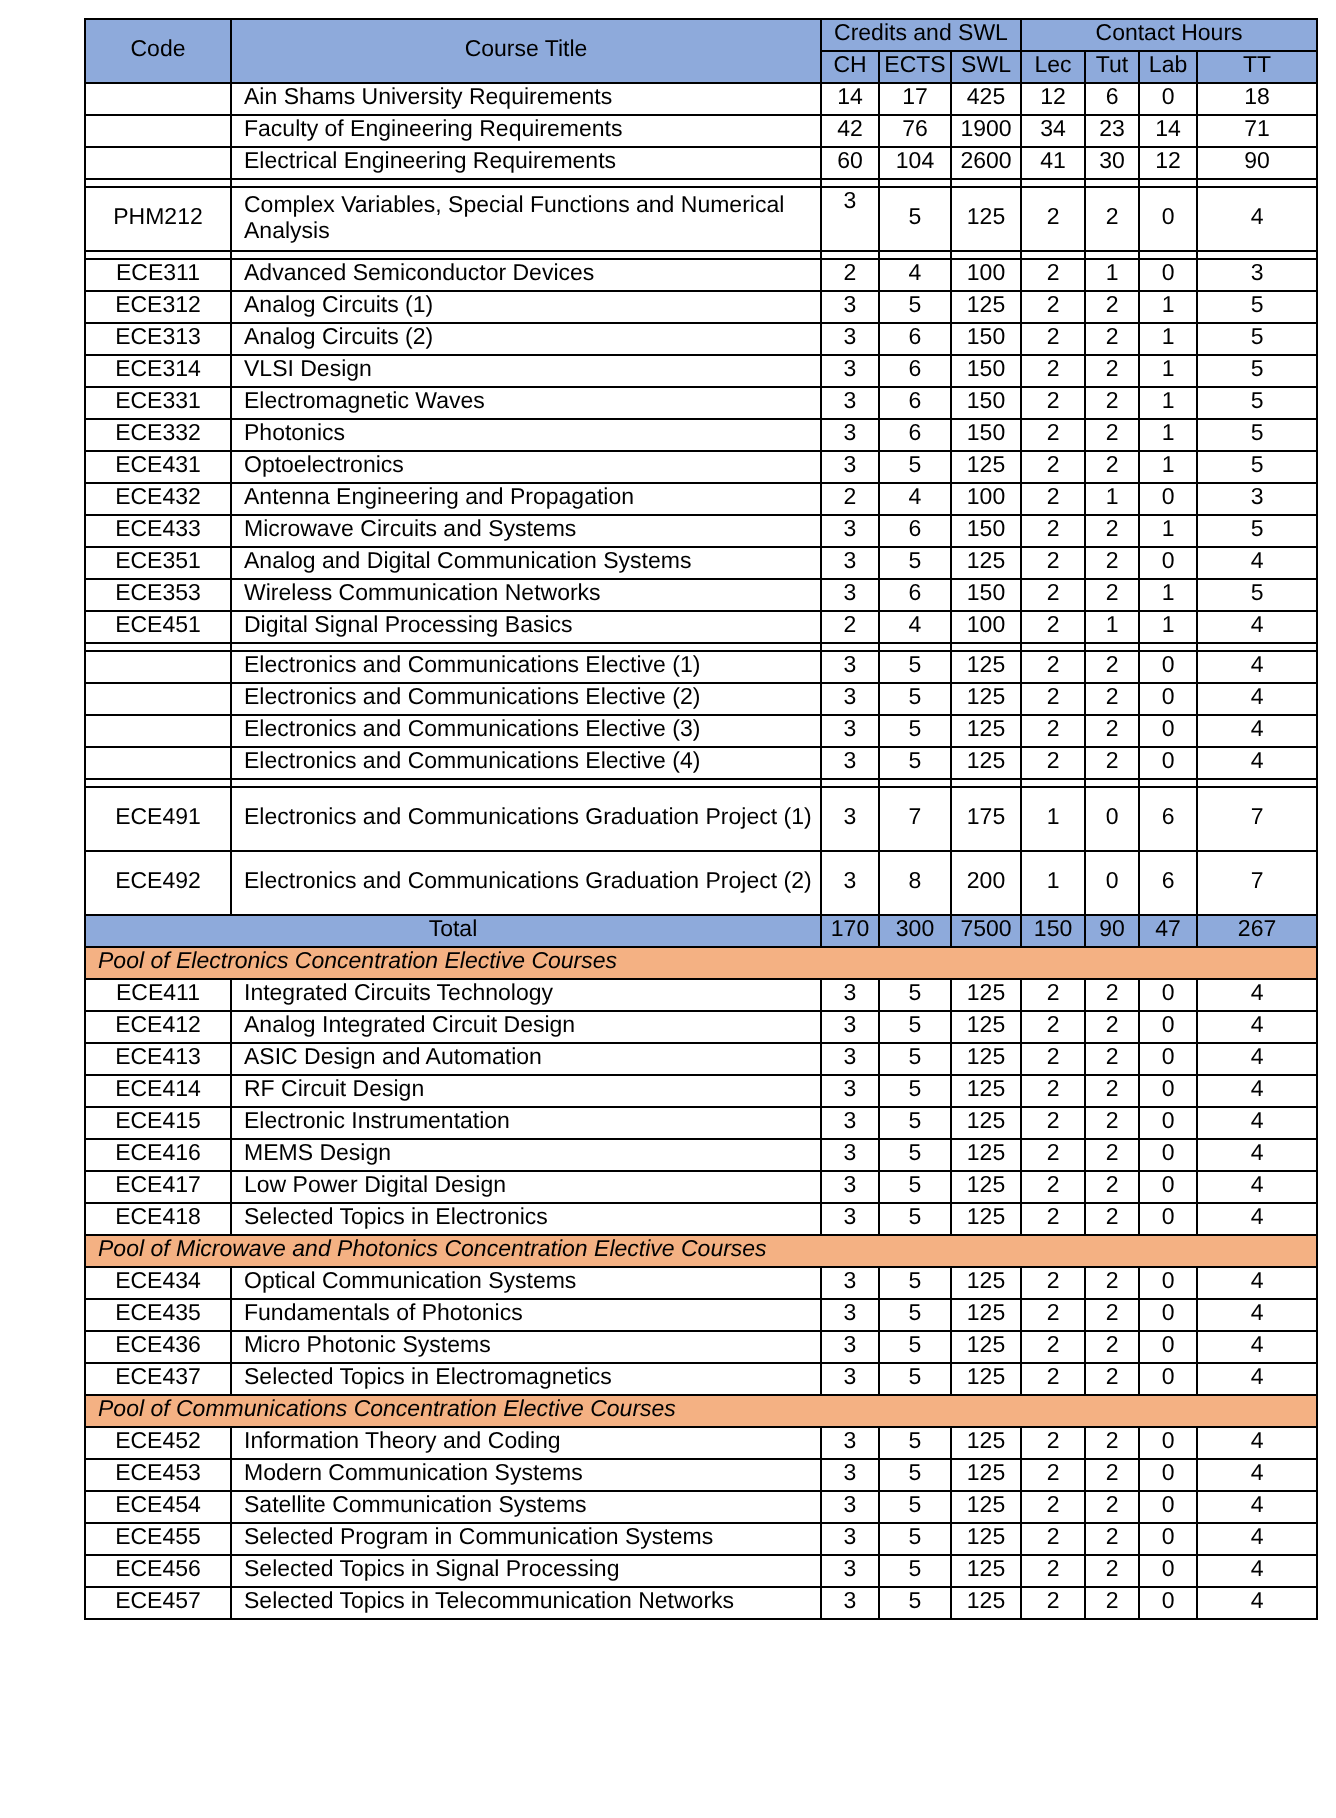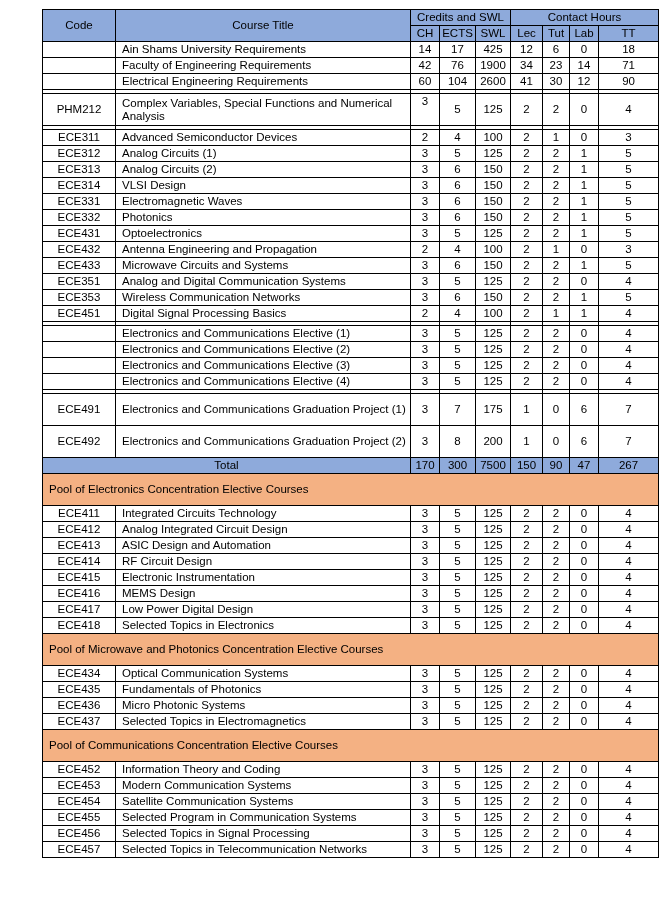--- a/index.html
+++ b/index.html
@@ -50,21 +50,22 @@
   tr.row-spacer td { height: 4px; padding: 0; line-height: 0; }
   tr.row-total td {
     background: var(--header-blue, #8EAADB);
     height: 16px;
   }
   .cell-total-label { text-align: center; }
   tr.row-pool td {
     background: var(--pool-orange, #F4B183);
     text-align: left;
     padding-left: 6px;
-    height: 32px;
+    height: 16px;
+    font-style: italic;
   }
 </style>
 </head>
 <body>
 
 <div class="page">
 
   <table class="course-table">
     <colgroup>
       <col style="width:73px">

